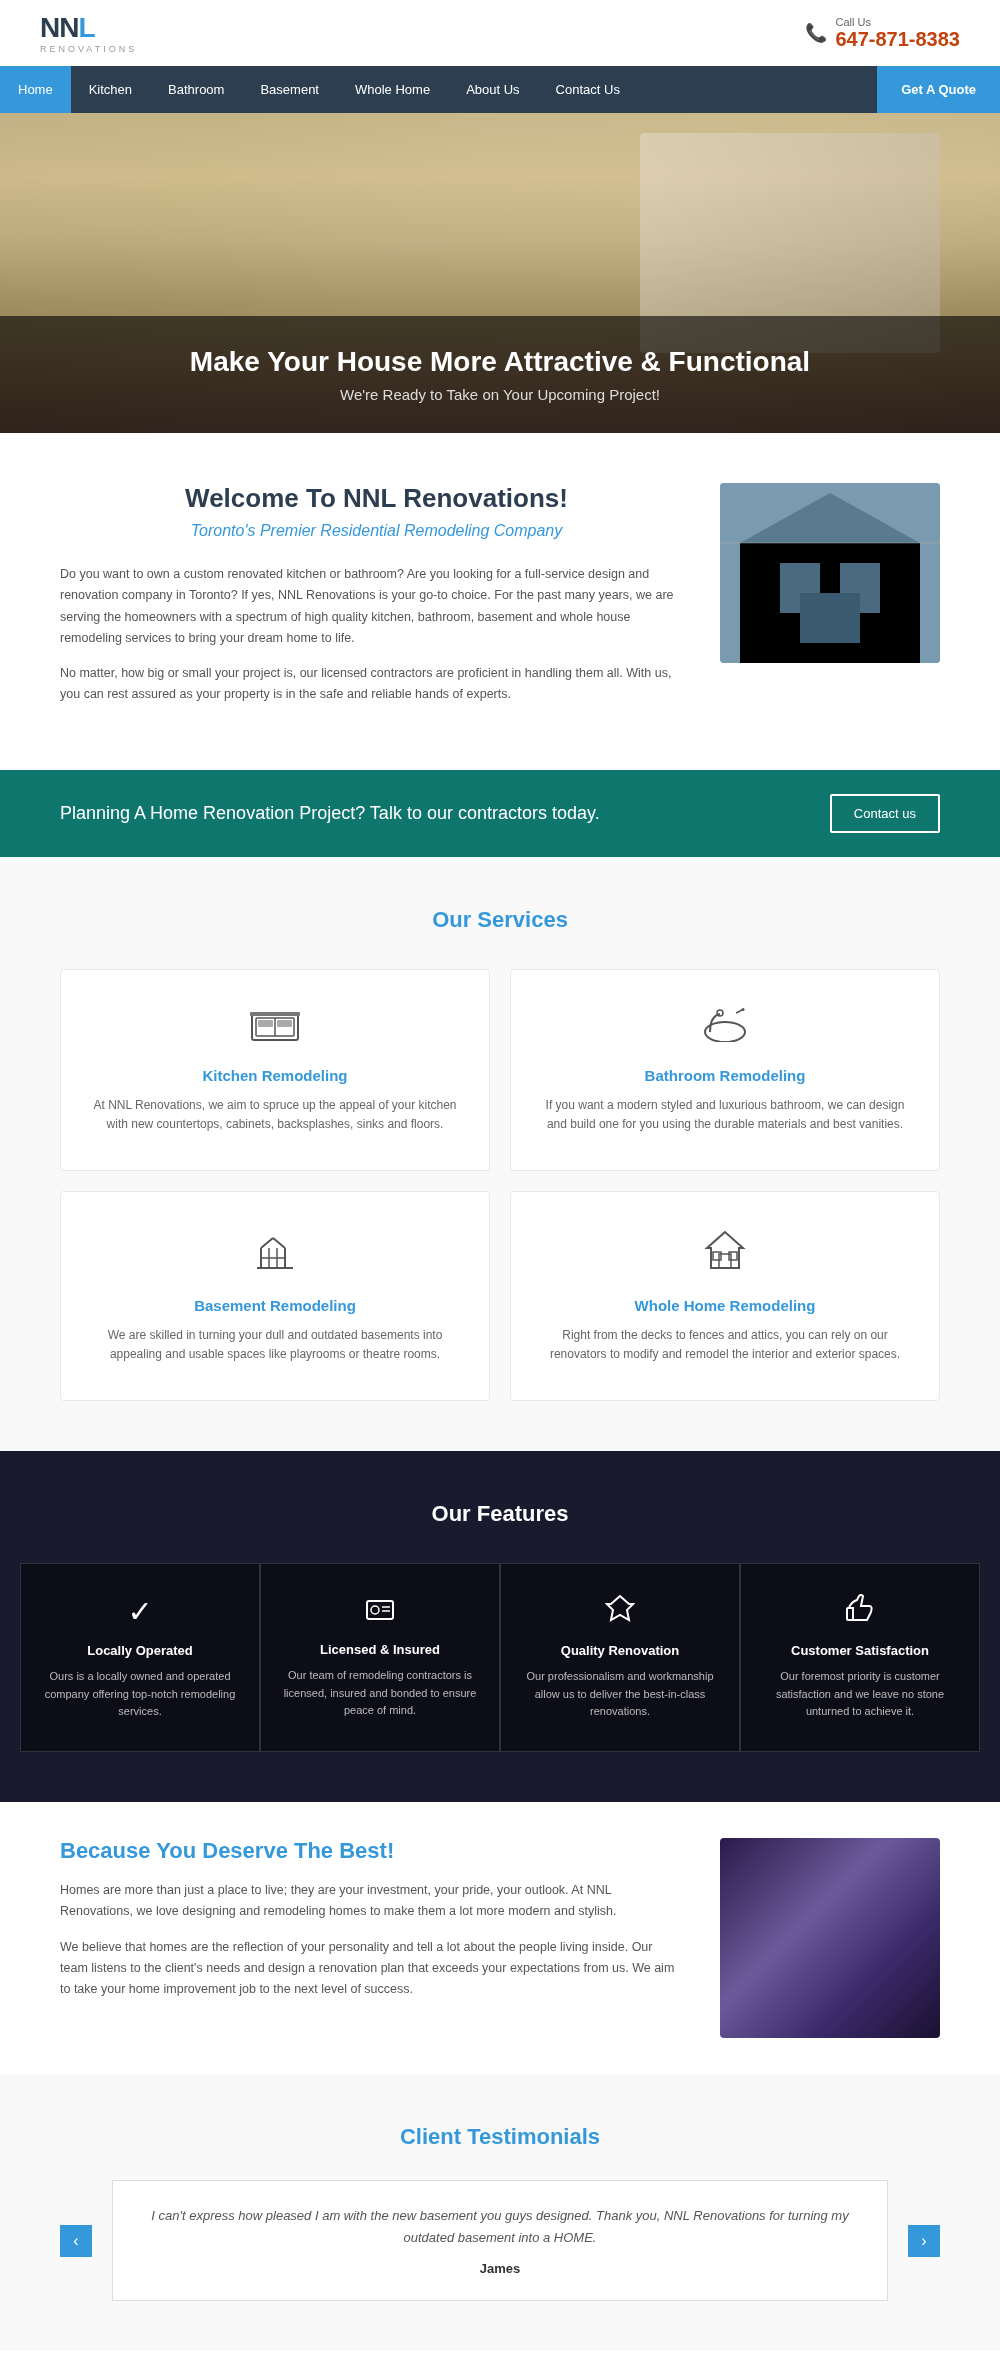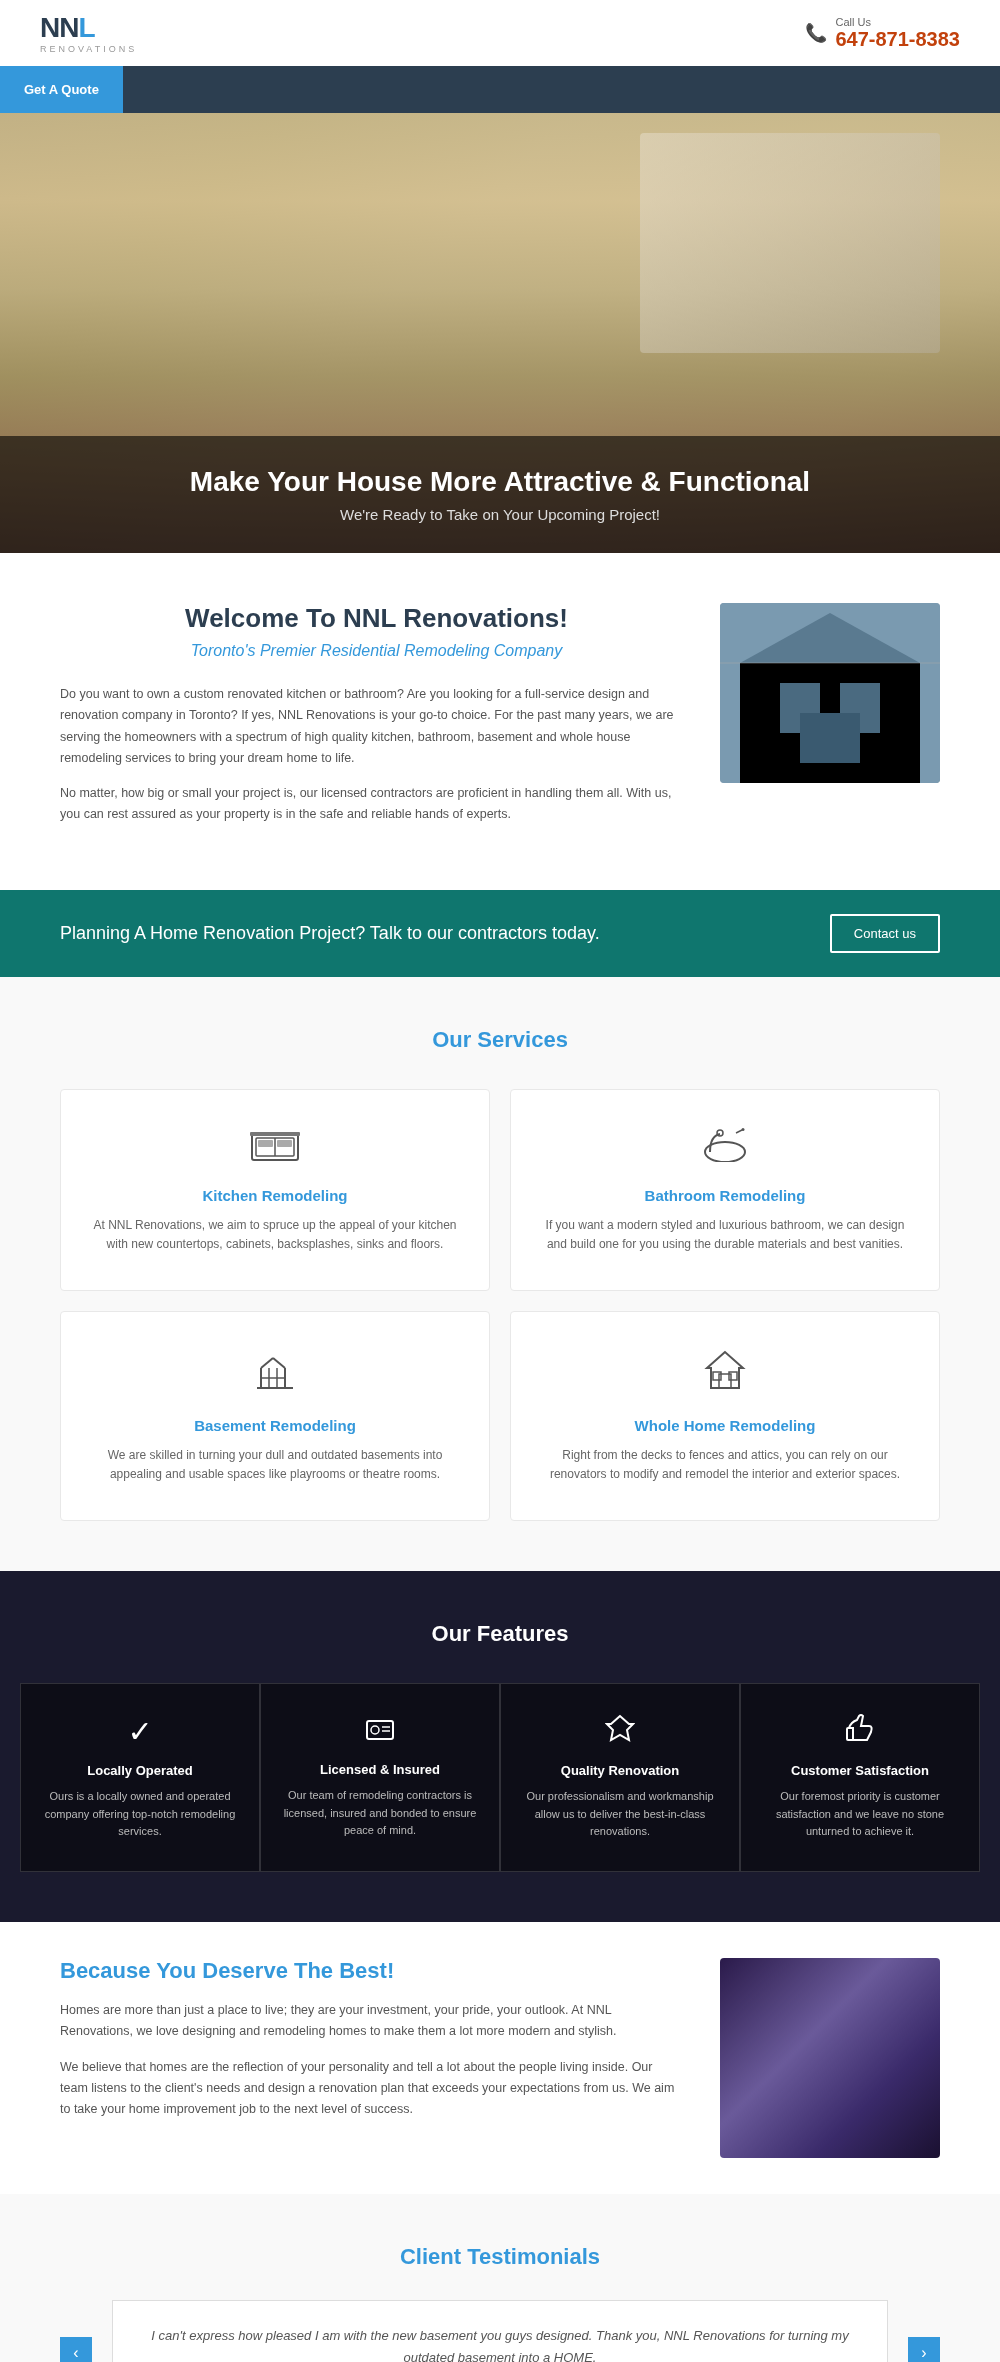--- a/index.html
+++ b/index.html
@@ -17,21 +17,21 @@
     .call-number { font-size: 20px; font-weight: bold; color: #c2410c; }
 
     
     nav { background: #2c3e50; display: flex; align-items: center; padding: 0; }
     nav a { color: #fff; text-decoration: none; padding: 16px 18px; font-size: 13px; display: block; }
     nav a.active { background: #3498db; }
     .nav-links { display: flex; flex: 1; }
     .get-quote-btn { background: #3498db; color: #fff; border: none; padding: 16px 24px; font-size: 13px; font-weight: bold; cursor: pointer; white-space: nowrap; }
 
     
-    .hero { position: relative; height: 440px; background: linear-gradient(135deg, #8B7355 0%, #A0905A 20%, #c8b89a 40%, #d4c5a0 60%, #bfaf8a 80%, #7a6a50 100%); overflow: hidden; }
+    .hero { position: relative; height: 320px; background: linear-gradient(135deg, #8B7355 0%, #A0905A 20%, #c8b89a 40%, #d4c5a0 60%, #bfaf8a 80%, #7a6a50 100%); overflow: hidden; }
     .hero-overlay { position: absolute; bottom: 0; left: 0; right: 0; background: rgba(0,0,0,0.6); padding: 30px 40px; text-align: center; }
     .hero-title { color: #fff; font-size: 28px; font-weight: bold; margin-bottom: 8px; }
     .hero-subtitle { color: #ddd; font-size: 15px; }
 
     
     .welcome-section { padding: 50px 60px; display: flex; gap: 27px; align-items: flex-start; }
     .welcome-text { flex: 1; }
     .welcome-title { font-size: 26px; font-weight: bold; color: #2c3e50; text-align: center; margin-bottom: 8px; }
     .welcome-subtitle { font-size: 16px; color: #3498db; text-align: center; margin-bottom: 24px; font-weight: 500; font-style: italic; }
     .welcome-para { font-size: 12.5px; color: #555; line-height: 1.7; margin-bottom: 14px; }
@@ -94,20 +94,29 @@
   <div class="call-area">
     <span class="call-icon">📞</span>
     <div>
       <div class="call-text">Call Us</div>
       <div class="call-number">647-871-8383</div>
     </div>
   </div>
 </div>
 
 <nav>
+  <div class="nav-links">
+    <a href="#" class="active">Home</a>
+    <a href="#">Kitchen</a>
+    <a href="#">Bathroom</a>
+    <a href="#">Basement</a>
+    <a href="#">Whole Home</a>
+    <a href="#">About Us</a>
+    <a href="#">Contact Us</a>
+  </div>
   <button class="get-quote-btn">Get A Quote</button>
 </nav>
 
 <div class="hero">
   <div style="position:absolute;top:0;left:0;right:0;bottom:0;background:linear-gradient(to bottom, #c8b88a 0%, #d4c090 20%, #bfaf80 40%, #a09060 60%, #907050 80%, #705040 100%);opacity:0.9;"></div>
   <div style="position:absolute;top:20px;right:60px;width:300px;height:220px;background:linear-gradient(135deg,#e8e0d0 0%,#d0c8b8 50%,#b8b0a0 100%);border-radius:4px;opacity:0.5;"></div>
   <div class="hero-overlay">
     <div class="hero-title">Make Your House More Attractive &amp; Functional</div>
     <div class="hero-subtitle">We're Ready to Take on Your Upcoming Project!</div>
   </div>
@@ -263,16 +272,17 @@
     <div class="deserve-img-box" style="background:linear-gradient(135deg,#2a1a4a 0%,#6a5a9a 40%,#3a2a6a 70%,#1a1030 100%);"></div>
   </div>
 </div>
 
 <div class="testimonials-section">
   <div class="testimonials-title">Client Testimonials</div>
   <div class="testimonial-wrapper">
     <button class="testimonial-arrow">‹</button>
     <div class="testimonial-content">
       <div class="testimonial-text">I can't express how pleased I am with the new basement you guys designed. Thank you, NNL Renovations for turning my outdated basement into a HOME.</div>
+      <div class="testimonial-name">James</div>
     </div>
     <button class="testimonial-arrow">›</button>
   </div>
 </div>
 
 </body></html>

